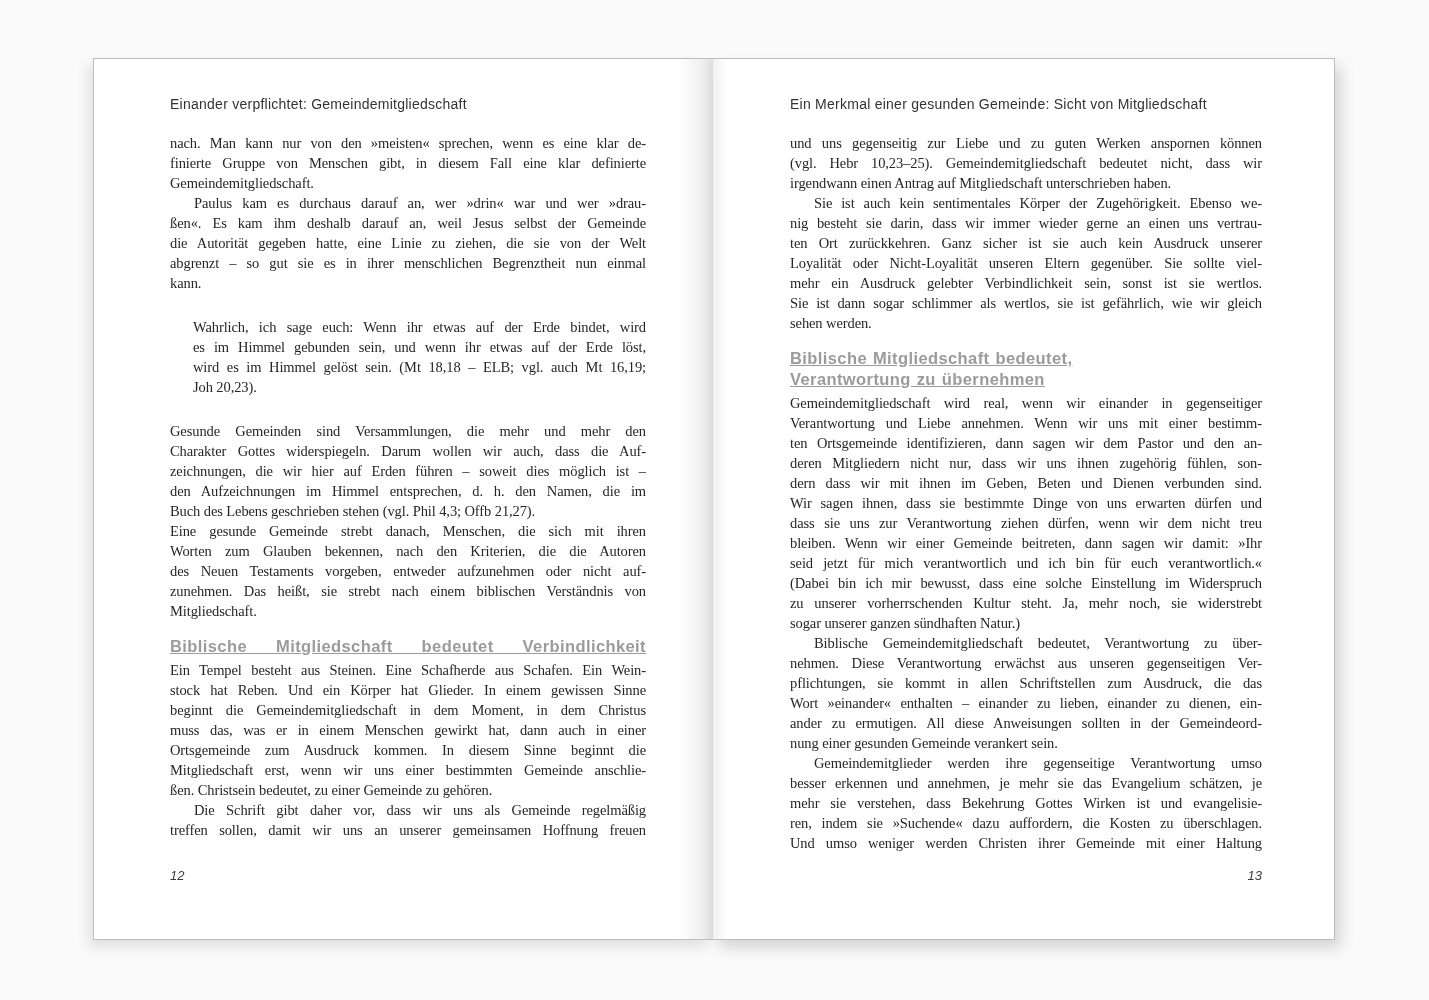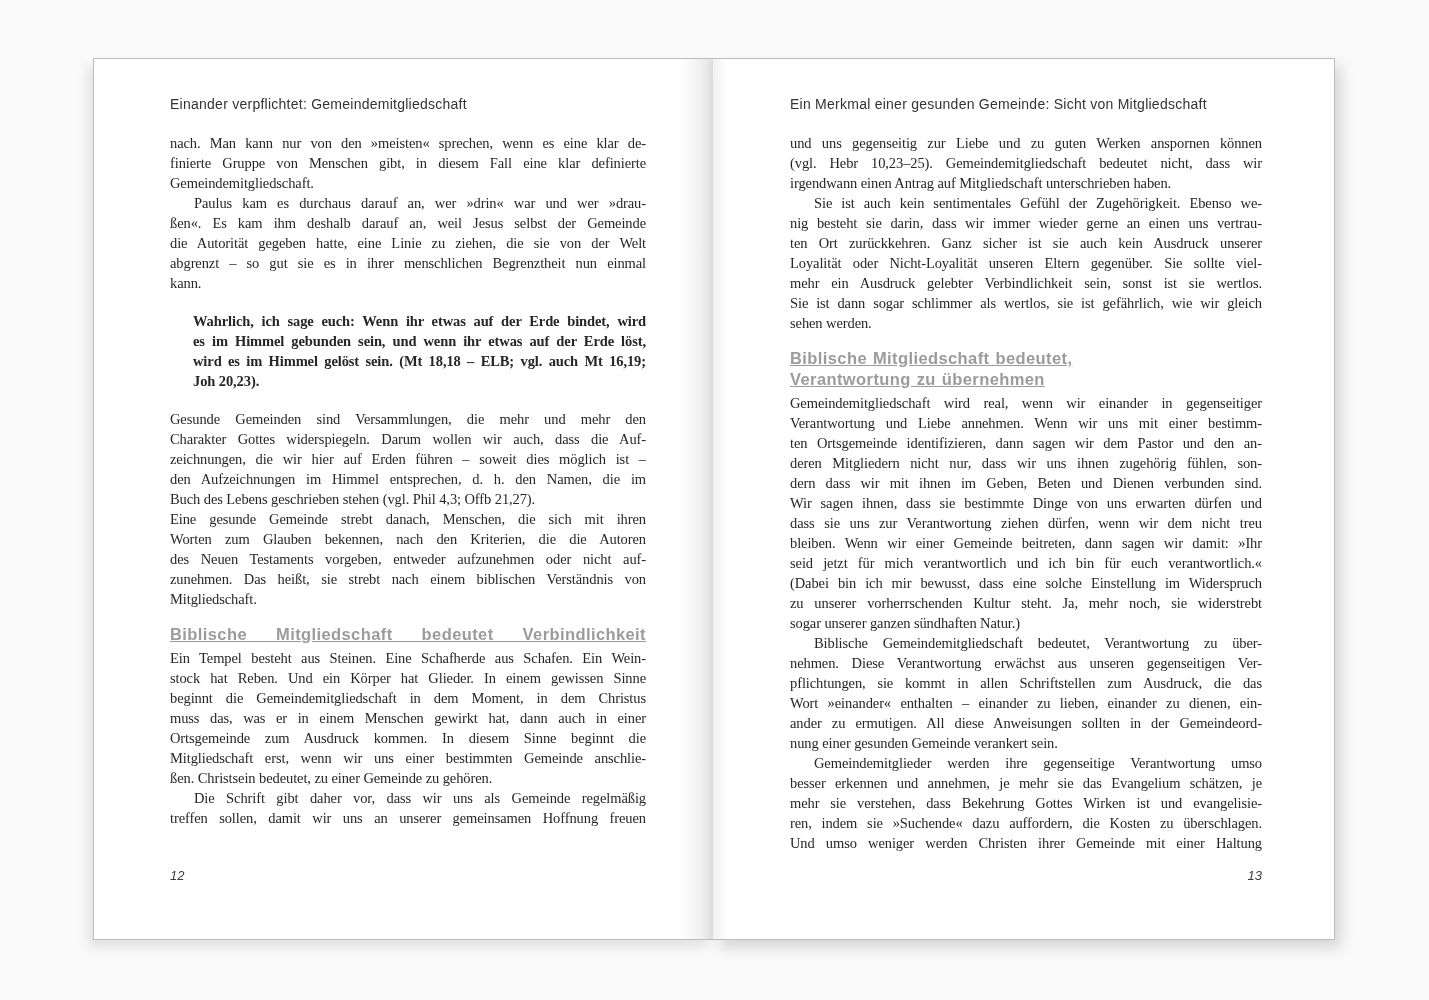--- a/index.html
+++ b/index.html
@@ -46,21 +46,21 @@
 
   .body-text {
     margin-top: 20px;
     font-family: "Liberation Serif", serif;
     font-size: 14.5px;
     color: var(--body-color, #262626);
     letter-spacing: -0.1px;
   }
 
   .block { margin: 0; }
-  .block.quote { margin: 18px 0; padding-left: 23px; font-weight: bold; }
+  .block.quote { margin: 24px 0; padding-left: 23px; }
   .block.heading { margin: 15px 0 3px 0; }
 
   .body-line {
     height: 20px; line-height: 20px;
     overflow: hidden;
     text-align: justify; text-align-last: justify;
   }
   .body-line.last { text-align-last: left; }
   .body-line.first-indent { text-indent: 24px; }
 
@@ -151,21 +151,21 @@
     <div class="spine-light"></div>
     <div class="page-inner-right">
       <div class="running-head rh-right">Ein Merkmal einer gesunden Gemeinde: Sicht von Mitgliedschaft</div>
       <div class="body-text">
           <div class="block para">
             <div class="body-line">und uns gegenseitig zur Liebe und zu guten Werken anspornen können</div>
             <div class="body-line">(vgl. Hebr 10,23–25). Gemeindemitgliedschaft bedeutet nicht, dass wir</div>
             <div class="body-line last">irgendwann einen Antrag auf Mitgliedschaft unterschrieben haben.</div>
           </div>
           <div class="block para">
-            <div class="body-line first-indent">Sie ist auch kein sentimentales Gefühl der Zugehörigkeit. Ebenso we-</div>
+            <div class="body-line first-indent">Sie ist auch kein sentimentales Körper der Zugehörigkeit. Ebenso we-</div>
             <div class="body-line">nig besteht sie darin, dass wir immer wieder gerne an einen uns vertrau-</div>
             <div class="body-line">ten Ort zurückkehren. Ganz sicher ist sie auch kein Ausdruck unserer</div>
             <div class="body-line">Loyalität oder Nicht-Loyalität unseren Eltern gegenüber. Sie sollte viel-</div>
             <div class="body-line">mehr ein Ausdruck gelebter Verbindlichkeit sein, sonst ist sie wertlos.</div>
             <div class="body-line">Sie ist dann sogar schlimmer als wertlos, sie ist gefährlich, wie wir gleich</div>
             <div class="body-line last">sehen werden.</div>
           </div>
           <div class="block heading">
             <div class="hline">Biblische Mitgliedschaft bedeutet,</div>
             <div class="hline">Verantwortung zu übernehmen</div>

